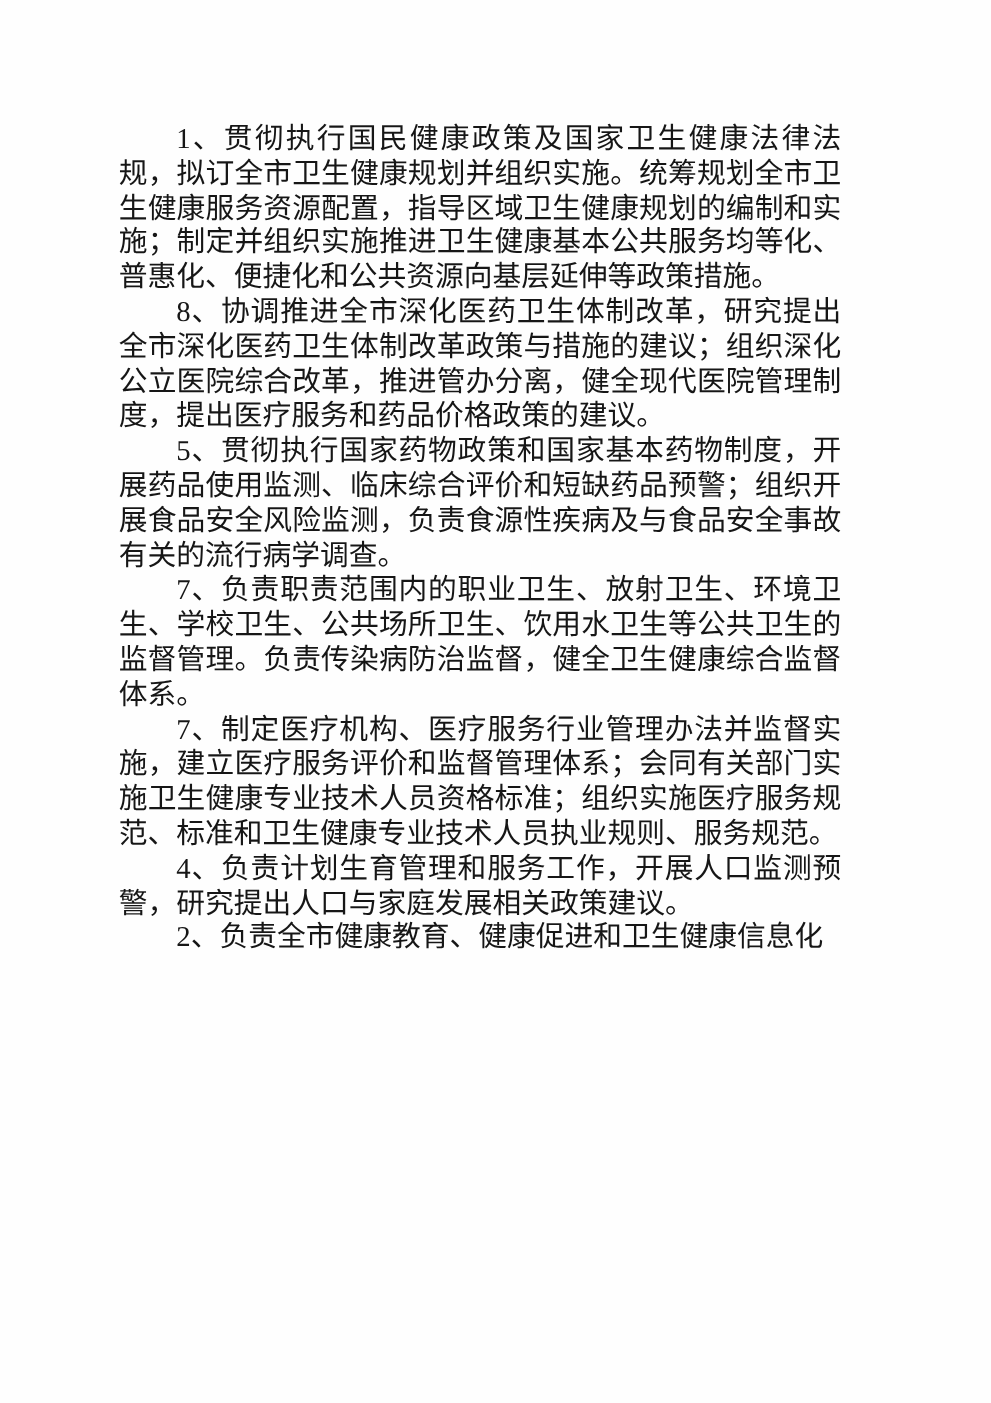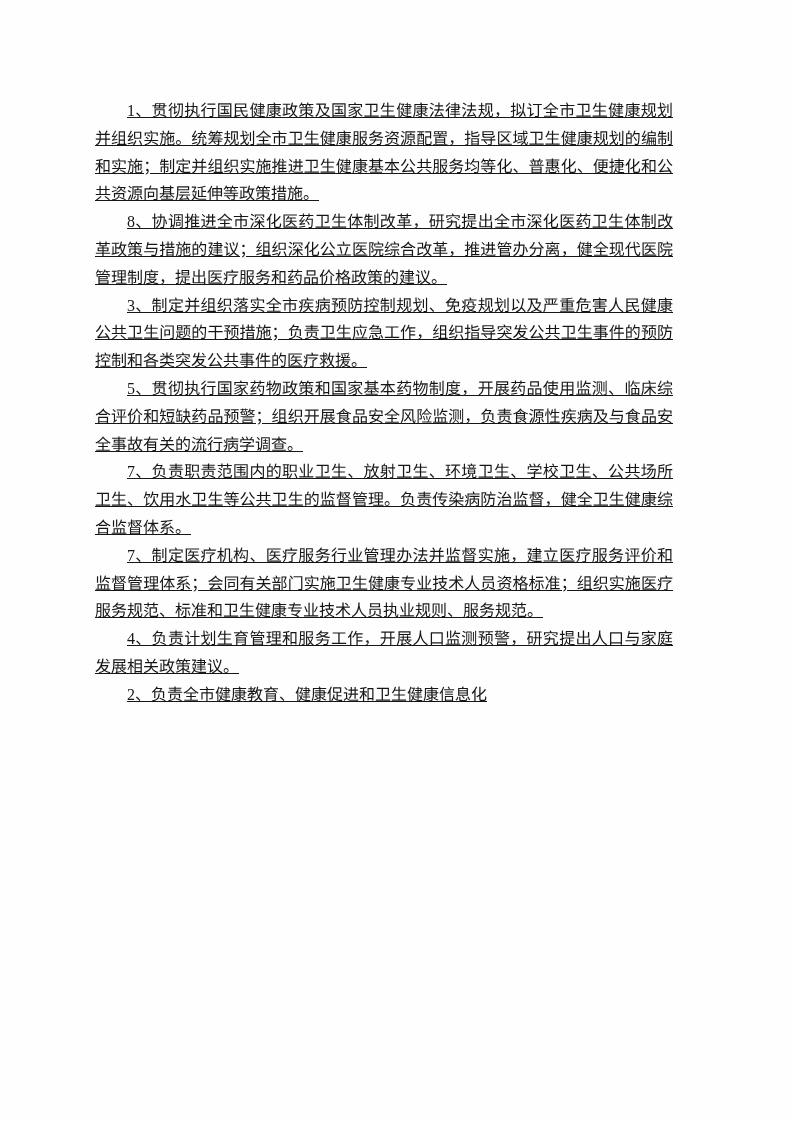--- a/index.html
+++ b/index.html
@@ -14,41 +14,39 @@
     height: 1122px;
     margin: 0 auto;
     background: #fefefe;
     overflow: hidden;
     box-sizing: border-box;
     padding: 97px 120px 0 95px;
   }
   .doc-body {
     width: 578px;
     font-family: "Liberation Serif", "DejaVu Serif", serif;
-    font-size: 16px;
+    font-size: 23px;
     line-height: 27.8px;
     color: #161616;
     text-align: justify;
     text-justify: inter-character;
-    text-decoration: underline;
   }
   .para {
     margin: 0;
     padding: 0;
     text-indent: 2em;
     word-break: break-all;
   }
 </style>
 </head>
 <body>
 
 <div class="page">
   <div class="doc-body">
     <p class="para">1、贯彻执行国民健康政策及国家卫生健康法律法规，拟订全市卫生健康规划并组织实施。统筹规划全市卫生健康服务资源配置，指导区域卫生健康规划的编制和实施；制定并组织实施推进卫生健康基本公共服务均等化、普惠化、便捷化和公共资源向基层延伸等政策措施。</p>
     <p class="para">8、协调推进全市深化医药卫生体制改革，研究提出全市深化医药卫生体制改革政策与措施的建议；组织深化公立医院综合改革，推进管办分离，健全现代医院管理制度，提出医疗服务和药品价格政策的建议。</p>
-    <p class="para">3、制定并组织落实全市疾病预防控制规划、免疫规划以及严重危害人民健康公共卫生问题的干预措施；负责卫生应急工作，组织指导突发公共卫生事件的预防控制和各类突发公共事件的医疗救援。</p>
     <p class="para">5、贯彻执行国家药物政策和国家基本药物制度，开展药品使用监测、临床综合评价和短缺药品预警；组织开展食品安全风险监测，负责食源性疾病及与食品安全事故有关的流行病学调查。</p>
     <p class="para">7、负责职责范围内的职业卫生、放射卫生、环境卫生、学校卫生、公共场所卫生、饮用水卫生等公共卫生的监督管理。负责传染病防治监督，健全卫生健康综合监督体系。</p>
     <p class="para">7、制定医疗机构、医疗服务行业管理办法并监督实施，建立医疗服务评价和监督管理体系；会同有关部门实施卫生健康专业技术人员资格标准；组织实施医疗服务规范、标准和卫生健康专业技术人员执业规则、服务规范。</p>
     <p class="para">4、负责计划生育管理和服务工作，开展人口监测预警，研究提出人口与家庭发展相关政策建议。</p>
     <p class="para">2、负责全市健康教育、健康促进和卫生健康信息化</p>
   </div>
 </div>
 
 </body></html>

